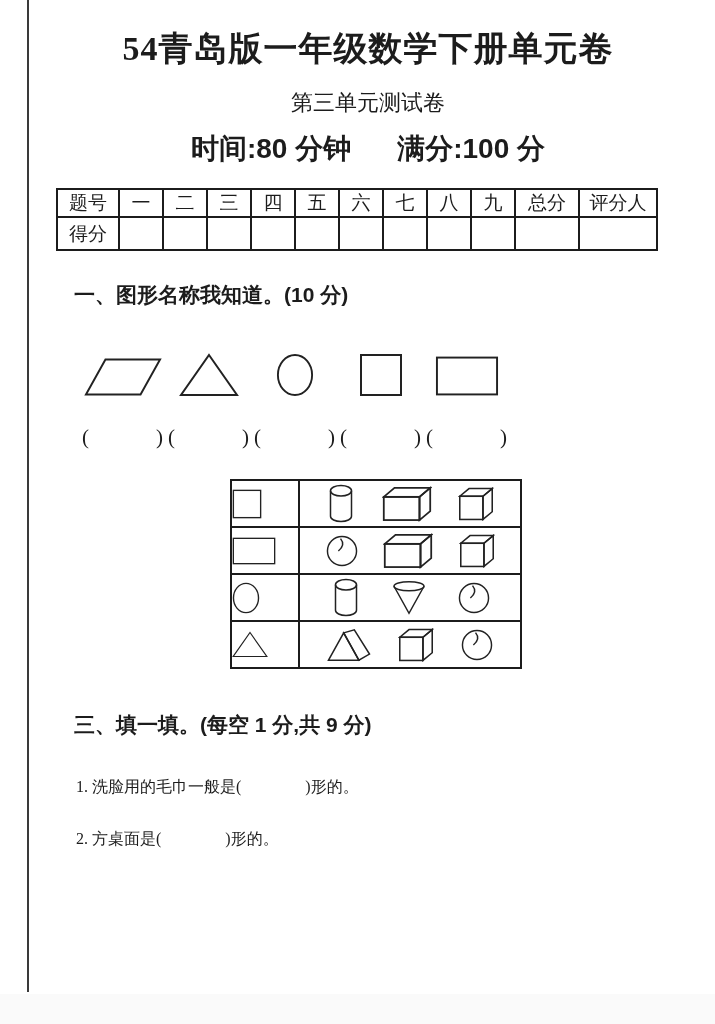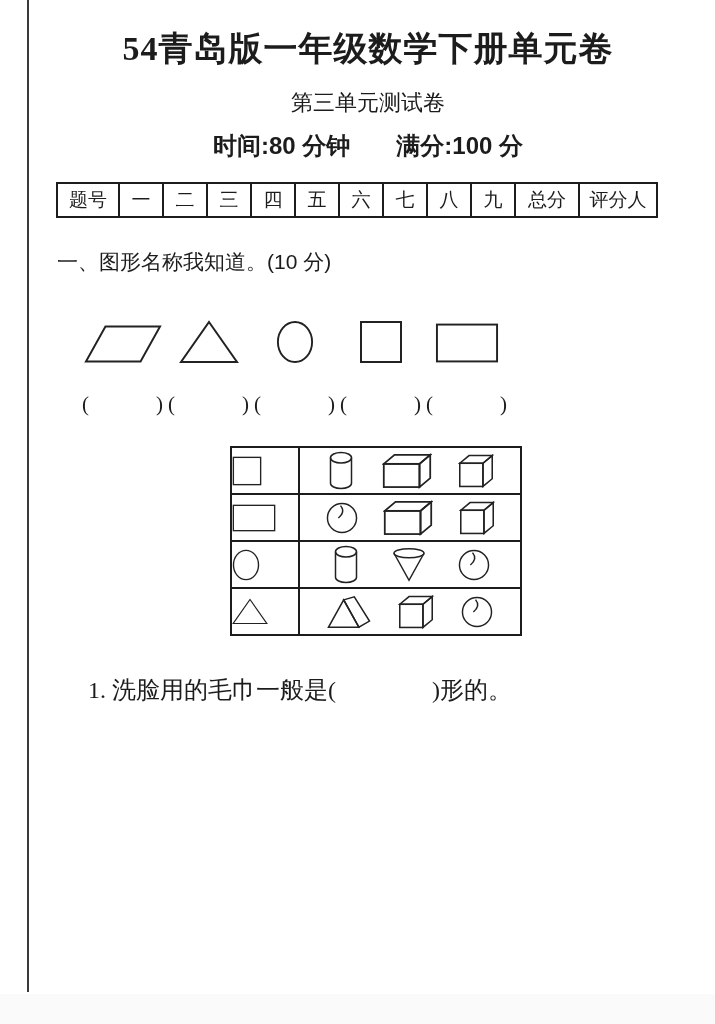--- a/index.html
+++ b/index.html
@@ -27,45 +27,45 @@
     margin-top:26px; text-align:center;
     font-size:34px; font-weight:bold; letter-spacing:1px;
     font-family:"Liberation Serif", serif;
   }
   .doc-subtitle {
     margin-top:16px; text-align:center;
     font-size:22px; font-weight:400;
   }
   .doc-info {
     margin-top:12px; text-align:center;
-    font-size:24px; font-weight:bold;
+    font-size:28px; font-weight:bold;
     font-family:"Liberation Sans", sans-serif;
   }
   .doc-info .gap { display:inline-block; width:46px; }
 
   
   table.score {
     margin-top:20px; margin-left:8px;
     border-collapse:collapse; table-layout:fixed;
     font-size:19px;
   }
   table.score td, table.score th {
     border:2px solid #1c1c1c; text-align:center;
     font-weight:400; padding:0;
   }
-  table.score tr.hdr td { height:34px;border-radius:15px; }
+  table.score tr.hdr td { height:28px;border-radius:15px; }
   table.score tr.blank td { height:33px; }
   .c-label { width:62px; } .c-num { width:44px; }
   .c-total { width:64px; } .c-rater { width:78px;margin-top:24px; }
 
   
   .sec-heading {
-    margin-left:9px;
+    margin-left:26px;
     font-family:"Liberation Sans", sans-serif;
-    font-weight:normal; font-size:21px;
+    font-weight:bold; font-size:21px;
   }
   .h1 { margin-top:30px; }
   .h2 { margin-top:40px; }
   .h3 { margin-top:42px; }
 
   
   .s1-shapes { display:flex; margin-top:40px; margin-left:32px; }
   .s1-shapes .cell {
     width:86px; height:48px; display:flex;
     align-items:flex-end; justify-content:center;
@@ -85,21 +85,21 @@
   table.match td { border:2px solid #1c1c1c; height:45px; padding:0; }
   td.t2-target { width:68px; text-align:center; vertical-align:middle; }
   td.t2-opts { width:222px; }
   .opts-row {
     display:flex; align-items:center; justify-content:space-evenly;
     height:45px;
   }
   .t2-target svg, .opts-row svg { display:block; }
 
   
-  .q { margin-left:40px; font-size:24px; }
+  .q { margin-left:28px; font-size:16px; }
   .q1 { margin-top:38px; }
   .q + .q { margin-top:31px; }
 
   svg .ln { fill:none; stroke:#222; stroke-width:2; stroke-linejoin:miter; }
 </style>
 </head>
 <body>
 
 <div class="scan-edge"></div>
 <div class="bottom-strip"></div>
@@ -121,20 +121,34 @@
       <td class="c-num">三</td>
       <td class="c-num">四</td>
       <td class="c-num">五</td>
       <td class="c-num">六</td>
       <td class="c-num">七</td>
       <td class="c-num">八</td>
       <td class="c-num">九</td>
       <td class="c-total">总分</td>
       <td class="c-rater">评分人</td>
     </tr>
+    <tr class="blank">
+      <td>得分</td>
+      <td></td>
+      <td></td>
+      <td></td>
+      <td></td>
+      <td></td>
+      <td></td>
+      <td></td>
+      <td></td>
+      <td></td>
+      <td></td>
+      <td></td>
+    </tr>
   </tbody>
     </table>
 
   <div class="sec-heading h1">一、图形名称我知道。(10 分)</div>
 
   <div class="s1-shapes">
     <span class="cell">
         <svg viewBox="0 0 80 40" width="78" height="40">
           <polygon class="ln" points="22,2 78,2 58,38 2,38"></polygon>
         </svg>
@@ -289,16 +303,18 @@
                   <circle class="ln" cx="22" cy="22" r="20"></circle>
                   <path class="ln" d="M20 5 C25 11 23 17 17 22"></path>
                 </svg>
               </span>
       </div>
           </td>
     </tr>
   </tbody>
     </table>
 
+  <div class="sec-heading h3">三、填一填。(每空 1 分,共 9 分)</div>
 
   <div class="q q1">1. 洗脸用的毛巾一般是(　　　　)形的。</div>
+  <div class="q">2. 方桌面是(　　　　)形的。</div>
 
 </div>
 
 </body></html>

